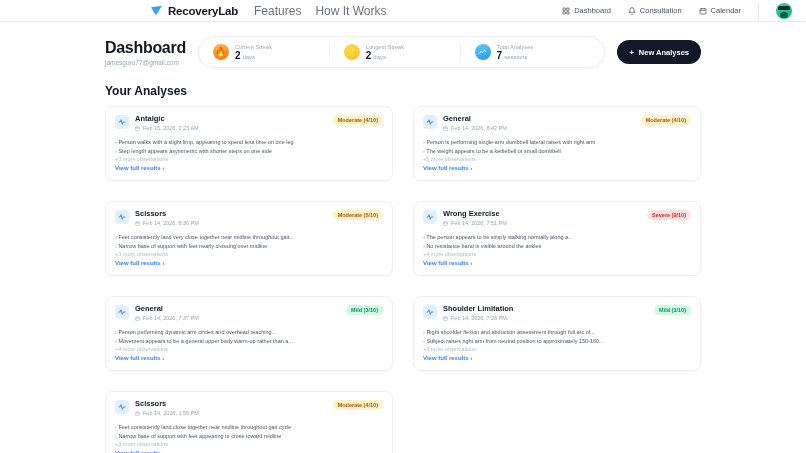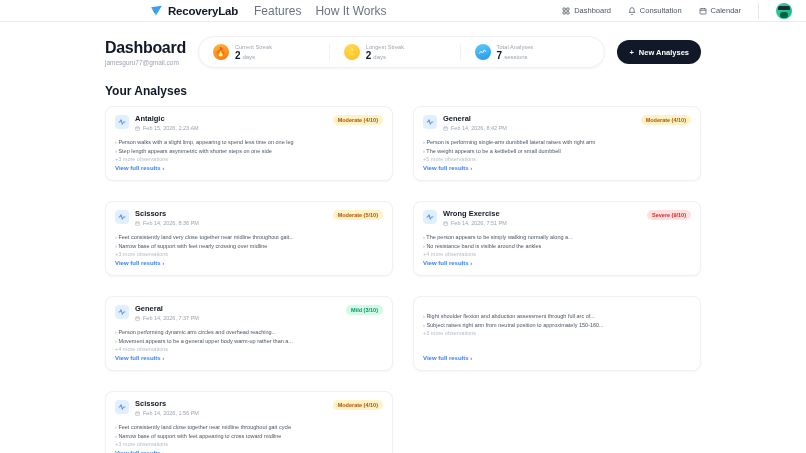--- a/index.html
+++ b/index.html
@@ -374,20 +374,38 @@
         <div class="obs-line">Movement appears to be a general upper body warm-up rather than a...</div>
         <div class="obs-more">+4 more observations</div>
       </div>
       <div class="card-link">
         <span>View full results</span>
         <span>›</span>
       </div>
     </div>
 
     <div class="card">
+      <div class="card-head">
+        <div class="card-icon">
+          <svg viewBox="0 0 24 24" fill="none" stroke="#3b82f6" stroke-width="2.6">
+              <path d="M2 12h4l3-7 4 14 3-7h6"></path>
+            </svg>
+        </div>
+        <div>
+          <div class="card-title">Shoulder Limitation</div>
+          <div class="card-date">
+            <svg viewBox="0 0 24 24" fill="none" stroke="#9ca3af" stroke-width="2.4">
+                <rect x="3" y="5" width="18" height="16" rx="2"></rect>
+                <path d="M3 10h18M8 3v4M16 3v4"></path>
+              </svg>
+            <span>Feb 14, 2026, 7:28 PM</span>
+          </div>
+        </div>
+        <div class="badge mild">Mild (3/10)</div>
+      </div>
       <div class="obs">
         <div class="obs-line">Right shoulder flexion and abduction assessment through full arc of...</div>
         <div class="obs-line">Subject raises right arm from neutral position to approximately 150-160...</div>
         <div class="obs-more">+3 more observations</div>
       </div>
       <div class="card-link">
         <span>View full results</span>
         <span>›</span>
       </div>
     </div>

